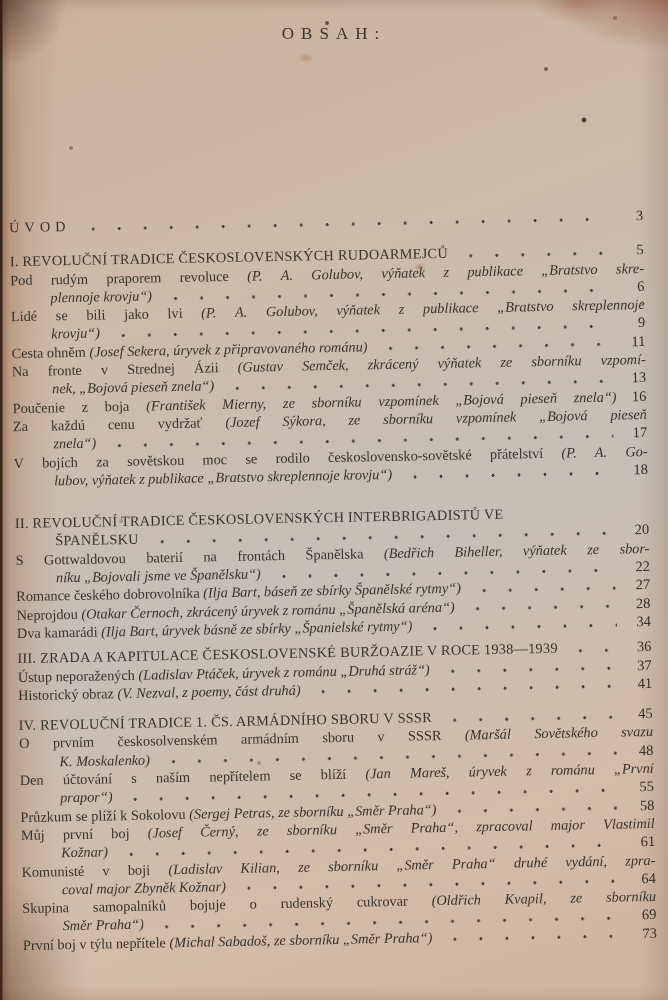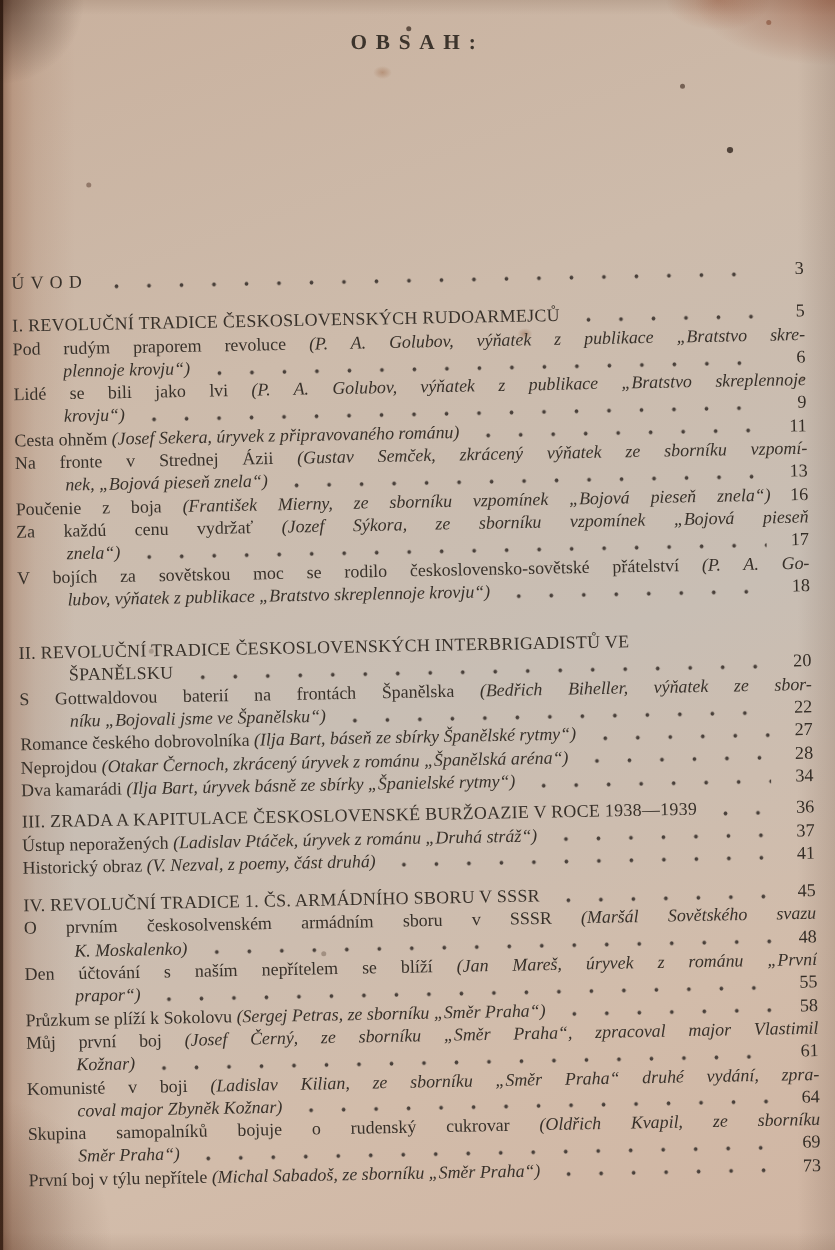--- a/index.html
+++ b/index.html
@@ -28,21 +28,21 @@
       545px 68px 0 1px rgba(70,50,40,.65),
       583px 119px 0 1.5px rgba(50,38,30,.8),
       70px 147px 0 1px rgba(90,60,45,.5),
       614px 17px 0 1px rgba(130,75,52,.6),
       258px 762px 0 1px rgba(80,60,45,.35),
       120px 520px 0 1px rgba(90,65,50,.3),
       641px 302px 0 1px rgba(100,70,50,.35);
   }
   .title{
     position:absolute;top:24px;left:0;right:0;text-align:center;
-    font-size:17px;font-weight:bold;letter-spacing:7px;color:#3c342c;
+    font-size:17px;font-weight:normal;letter-spacing:7px;color:#3c342c;
   }
   .toc{
     position:absolute;top:212px;left:0;right:0;
     padding:0 18px 0 16px;
     transform:rotate(-1.1deg);transform-origin:50% 50%;
     color:#38312a;font-size:14.3px;
   }
   .line{display:flex;align-items:baseline;line-height:18.3px;min-height:18.3px;}
   .line.ind{padding-left:40px;}
   .txt{white-space:nowrap;overflow:hidden;flex:0 1 auto;}

